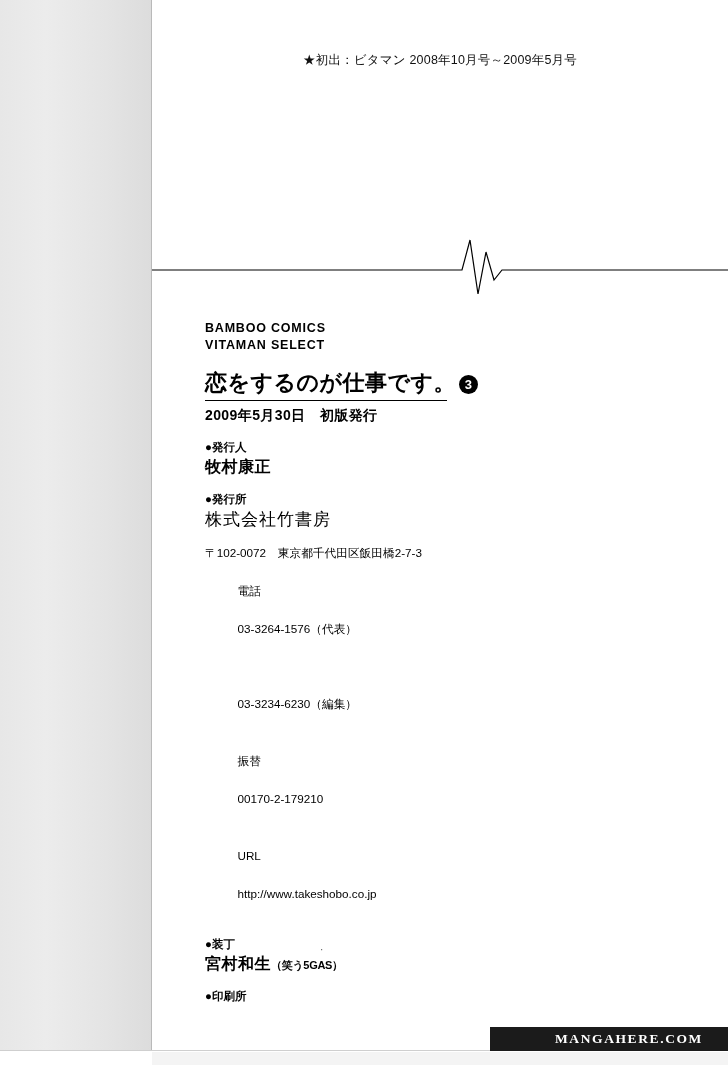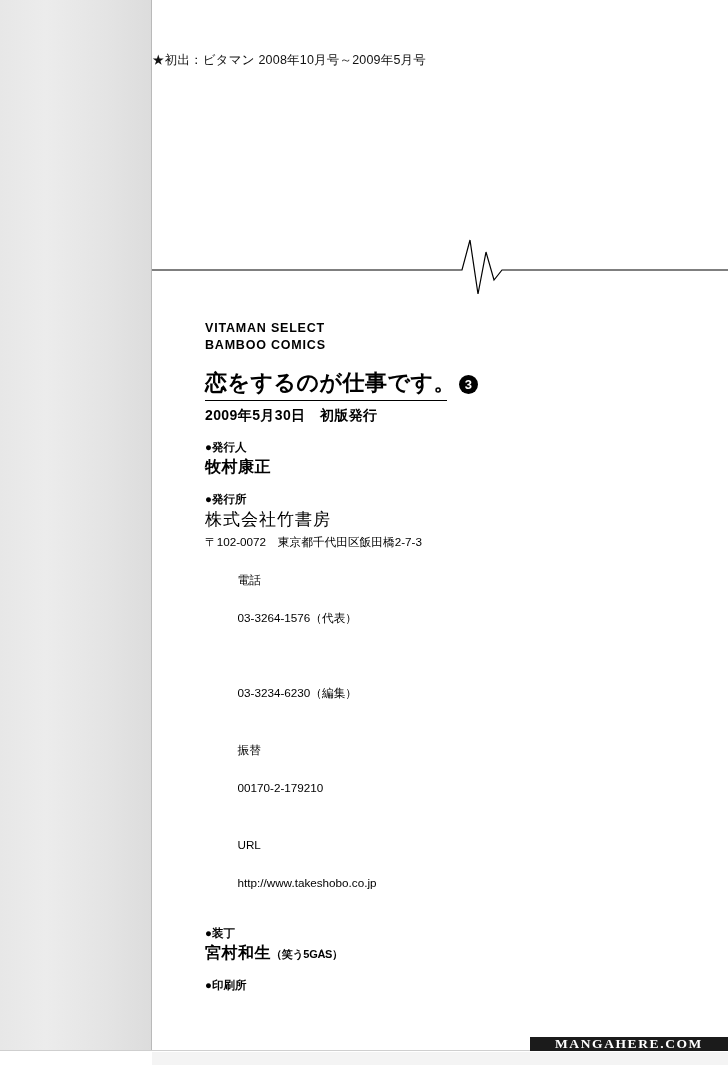--- a/index.html
+++ b/index.html
@@ -51,20 +51,21 @@
     height: 13px;
     background: #f4f4f4;
   }
 
   
   .source-line {
     position: absolute;
     left: 152px;
     top: 52px;
     width: 576px;
+    text-align: center;
     font-size: 12.5px;
     color: #111;
     letter-spacing: 0.2px;
     white-space: nowrap;
   }
 
   
   .rule-wrap {
     position: absolute;
     left: 152px;
@@ -142,21 +143,21 @@
     font-weight: normal;
     letter-spacing: 1px;
   }
   .copyright {
     font-size: 11.5px;
     line-height: 1.5;
   }
   .addr-lines {
     font-size: 11.7px;
     line-height: 1.62;
-    margin-top: 2px;
+    margin-top: 13px;
   }
   .addr-line {
     white-space: pre;
   }
   .small-paren {
     font-size: 11px;
     letter-spacing: -0.3px;
   }
   .center-dot {
     position: absolute;
@@ -165,30 +166,31 @@
     font-size: 10px;
     color: #555;
   }
 
   
   .watermark {
     position: absolute;
     right: 0;
     bottom: 14px;
     width: 198px;
-    height: 14px;
+    height: 24px;
     background: #1b1b1b;
     color: #ffffff;
     display: flex;
     align-items: center;
     justify-content: center;
     font-family: "Liberation Serif", serif;
     font-size: 13.5px;
     letter-spacing: 1.6px;
     font-weight: bold;
+    padding-left: 40px;
   }
 </style>
 </head>
 <body>
 
 <div id="page">
 
   <div class="scan-margin"></div>
   <div class="scan-margin-edge"></div>
 
@@ -196,22 +198,22 @@
 
   <div class="rule-wrap">
     <svg width="576" height="70" viewBox="0 0 576 70" xmlns="http://www.w3.org/2000/svg">
       <path d="M0,38 L300,38 L310,38 L318,8 L326,62 L334,20 L342,48 L350,38 L576,38" fill="none" stroke="#000000" stroke-width="1.2"></path>
     </svg>
   </div>
 
   <div class="content">
 
     <div class="imprint">
+      <div>BAMBOO COMICS</div>
       <div>VITAMAN SELECT</div>
-      <div>BAMBOO COMICS</div>
     </div>
 
     <div class="title-row">
       <span>恋をするのが仕事です。</span>
       <span class="vol-badge">3</span>
     </div>
     <div class="rule-thin"></div>
 
     <div class="pubdate">2009年5月30日　初版発行</div>
 

